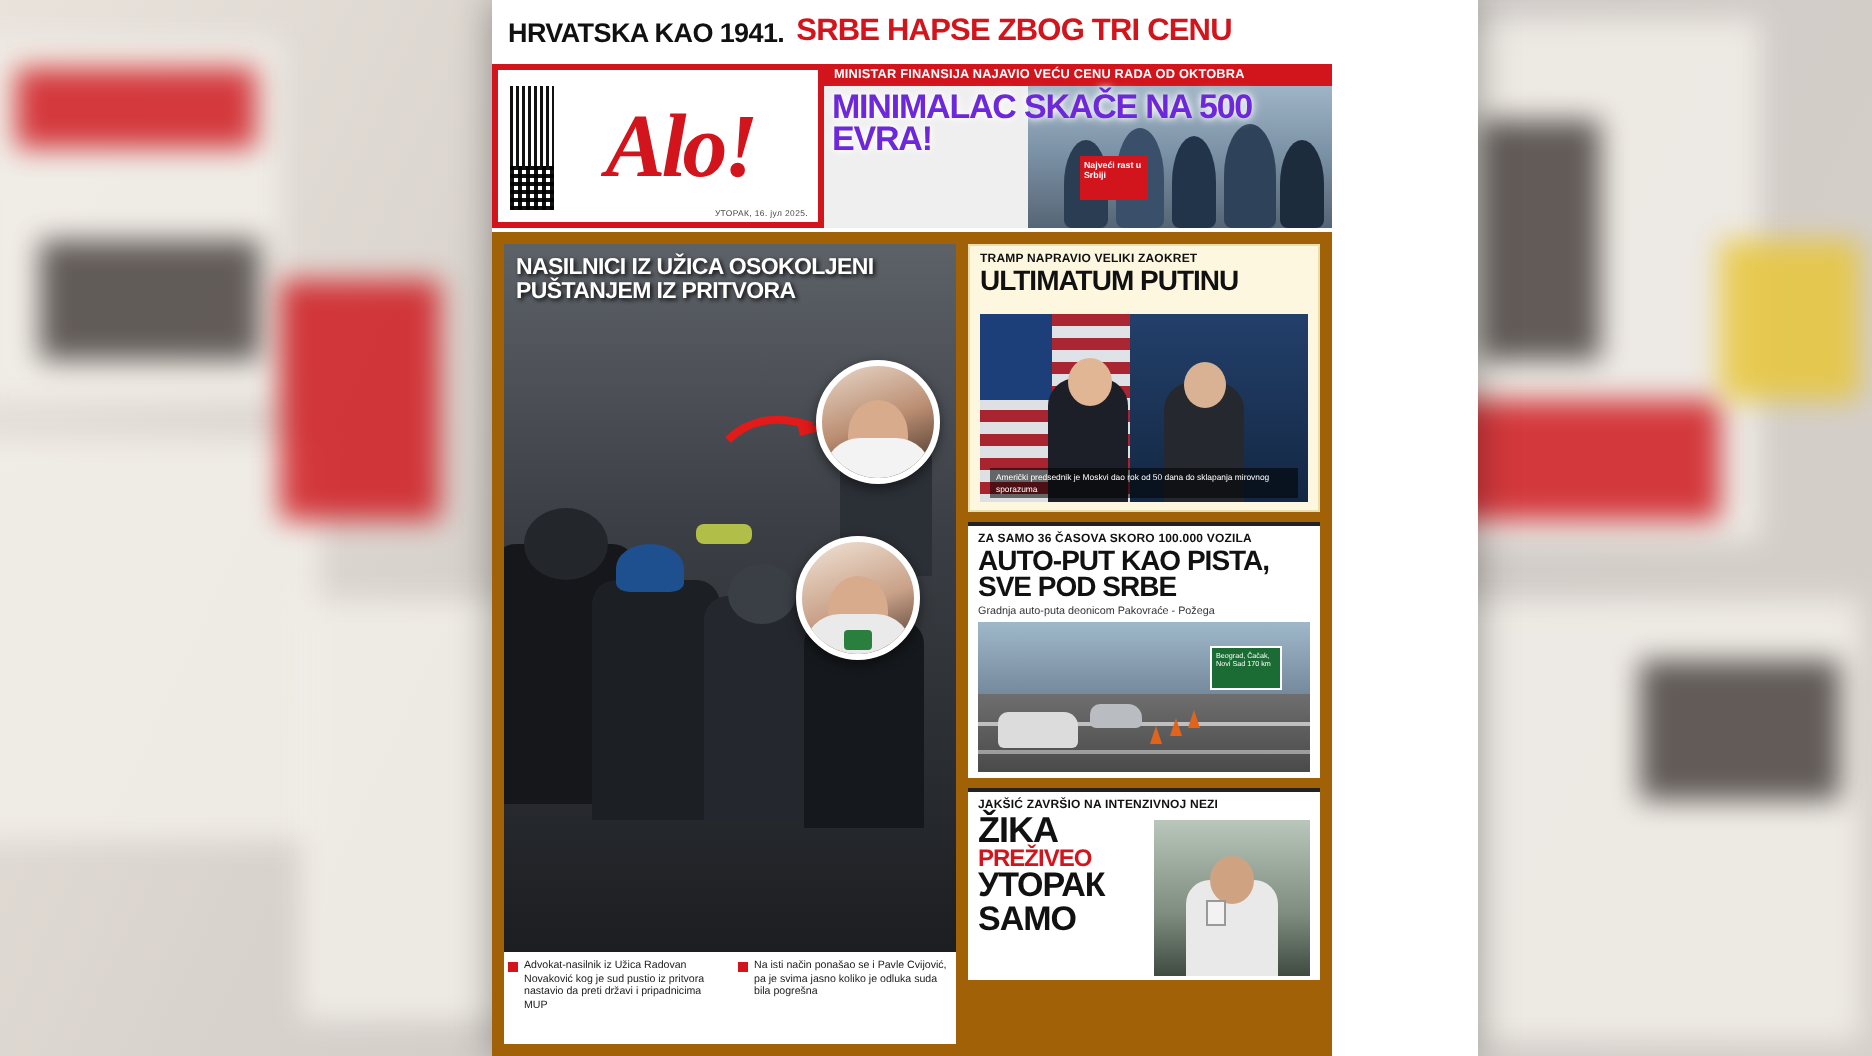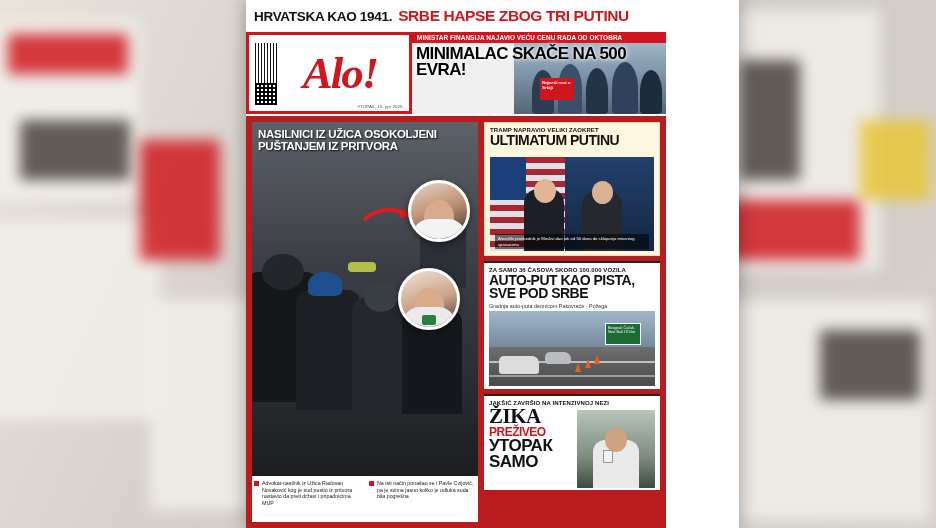--- a/index.html
+++ b/index.html
@@ -123,41 +123,41 @@
       linear-gradient(180deg,#9fb4c6 0%,#7d93a7 45%,#556575 100%);
     overflow: hidden;
   }
   .mh-photo .fig {
     position: absolute; bottom: 0;
     background: #2b3d52; border-radius: 50% 50% 4px 4px;
   }
   .mh-head {
     position: absolute; left: 4px; top: 14px;
     font-weight: bold; font-size: 17px; line-height: .95;
-    color: #000000; letter-spacing: -.6px;
+    color: #6d28d9; letter-spacing: -.6px;
     z-index: 3;
     text-shadow: 0 0 3px #fff, 0 0 6px #fff;
   }
   .mh-badge {
     position: absolute; left: 128px; top: 46px;
     width: 34px; height: 22px;
     background: #d2151c; color: #fff;
     font-size: 4.4px; font-weight: bold;
     padding: 2px; line-height: 1.15;
     z-index: 4;
   }
 
   
   .content {
     position: absolute; left: 0; top: 116px;
     width: 420px; height: 412px;
     display: flex;
     padding: 6px;
     gap: 6px;
-    background: #b91c1c;
+    background: #a16207;
   }
   .col-left { width: 226px; position: relative; }
   .col-right { flex: 1; position: relative; display: flex; flex-direction: column; gap: 5px; }
 
   
   .main-photo {
     position: relative;
     width: 100%; height: 358px;
     background: linear-gradient(180deg,#5d6268 0%,#3b3f45 40%,#1b1d20 100%);
     overflow: hidden;
@@ -357,21 +357,21 @@
     <div class="bg-blob bg-yellow" style="left:860px;top:120px;width:70px;height:80px;"></div>
     <div class="bg-blob bg-white" style="left:700px;top:300px;width:230px;height:220px;"></div>
     <div class="bg-blob bg-dark" style="left:820px;top:330px;width:100px;height:70px;"></div>
     <div class="bg-blob bg-red" style="left:300px;top:460px;width:60px;height:60px;opacity:.35;"></div>
   </div>
 
   <div id="page">
 
     <div class="top-strip">
       <span class="tl">HRVATSKA KAO 1941.</span>
-      <span class="tr">SRBE HAPSE ZBOG TRI PUTINU</span>
+      <span class="tr">SRBE HAPSE ZBOG TRI CENU</span>
     </div>
 
     <div class="masthead">
       <div class="logo-box">
         <div class="barcode"></div>
         <div class="qr"></div>
         <div class="logo-text">Alo!</div>
         <div class="logo-date">УТОРАК, 16. јул 2025.</div>
       </div>
       <div class="mh-right">
@@ -457,21 +457,21 @@
             <div class="cone" style="left:86px;bottom:14px;"></div>
             <div class="cone" style="left:96px;bottom:18px;"></div>
             <div class="cone" style="left:105px;bottom:22px;"></div>
             <div class="signboard">Beograd, Čačak, Novi Sad 170 km</div>
           </div>
         </div>
 
         <div class="r-item r3">
           <div class="r-kick">JAKŠIĆ ZAVRŠIO NA INTENZIVNOJ NEZI</div>
           <div class="r3-text">
-            <div class="r-head" style="font-size:21px;font-family:Liberation Serif, serif;">ŽIKA</div>
+            <div class="r-head" style="font-size:18px;">ŽIKA</div>
             <div class="r-head red" style="font-size:12px;">PREŽIVEO</div>
             <div class="r-head" style="font-size:17px;">УТОРАК</div>
             <div class="r-head" style="font-size:17px;">SAMO</div>
           </div>
           <div class="r3-photo">
             <div class="person" style="left:16px;width:46px;height:48px;background:#e9e9e9;border-radius:12px 12px 0 0;"></div>
             <div class="head-ball" style="left:28px;top:18px;width:22px;height:24px;background:#cfa382;"></div>
             <div class="badgecard"></div>
           </div>
         </div>

